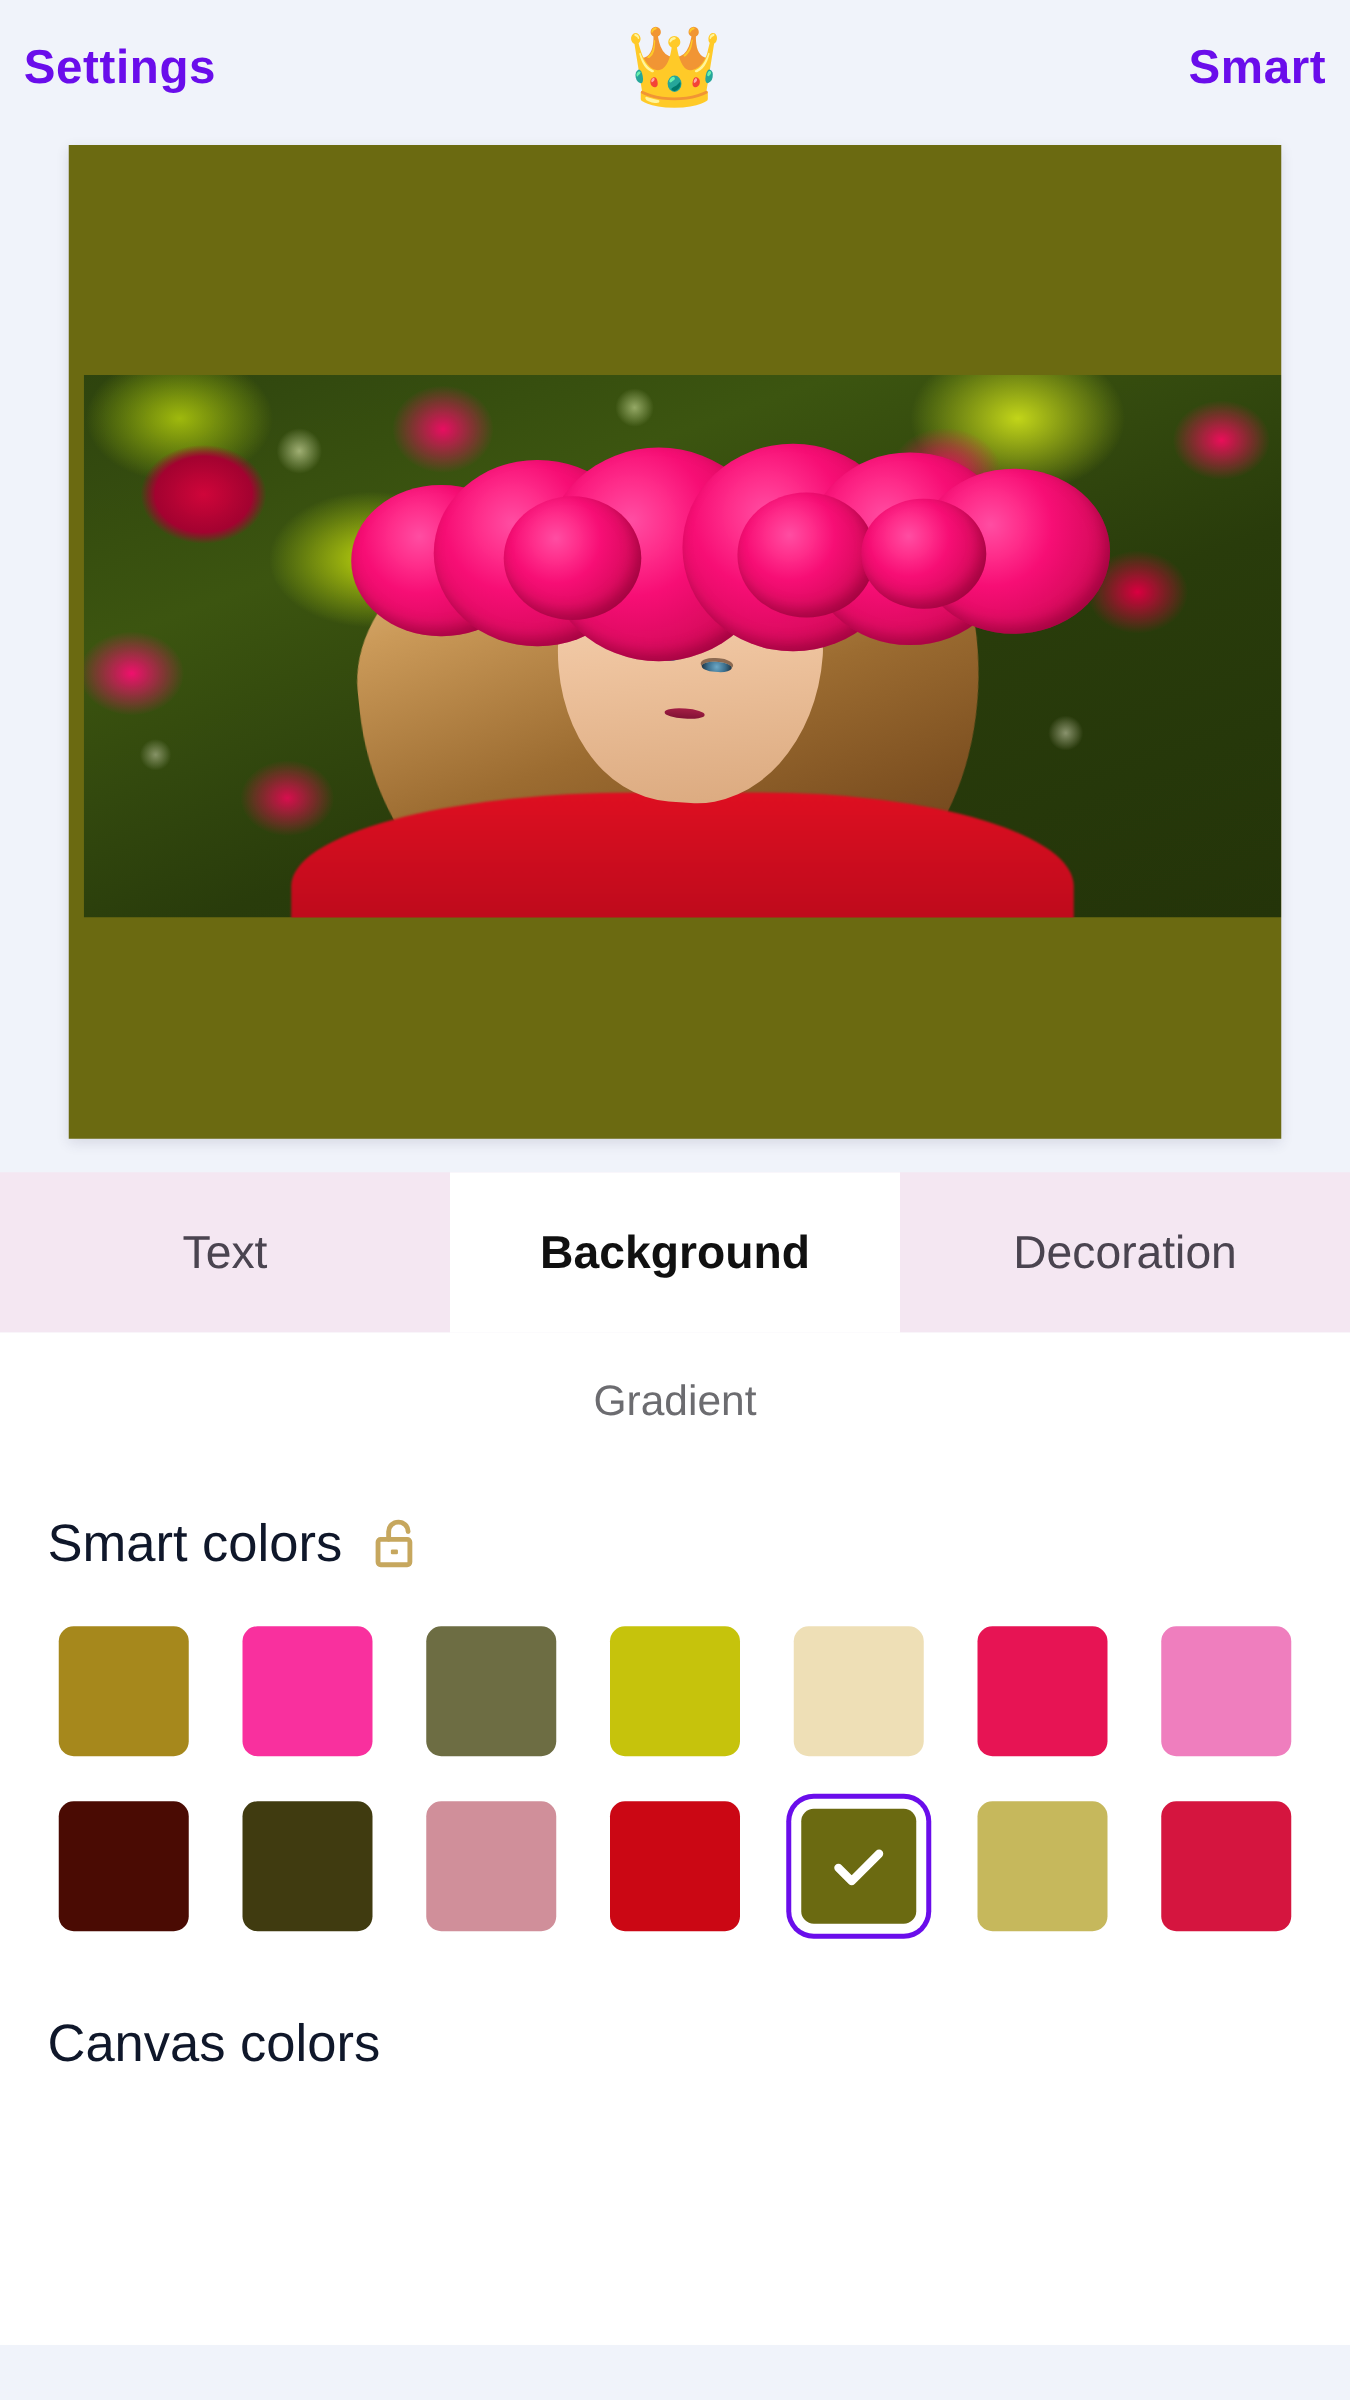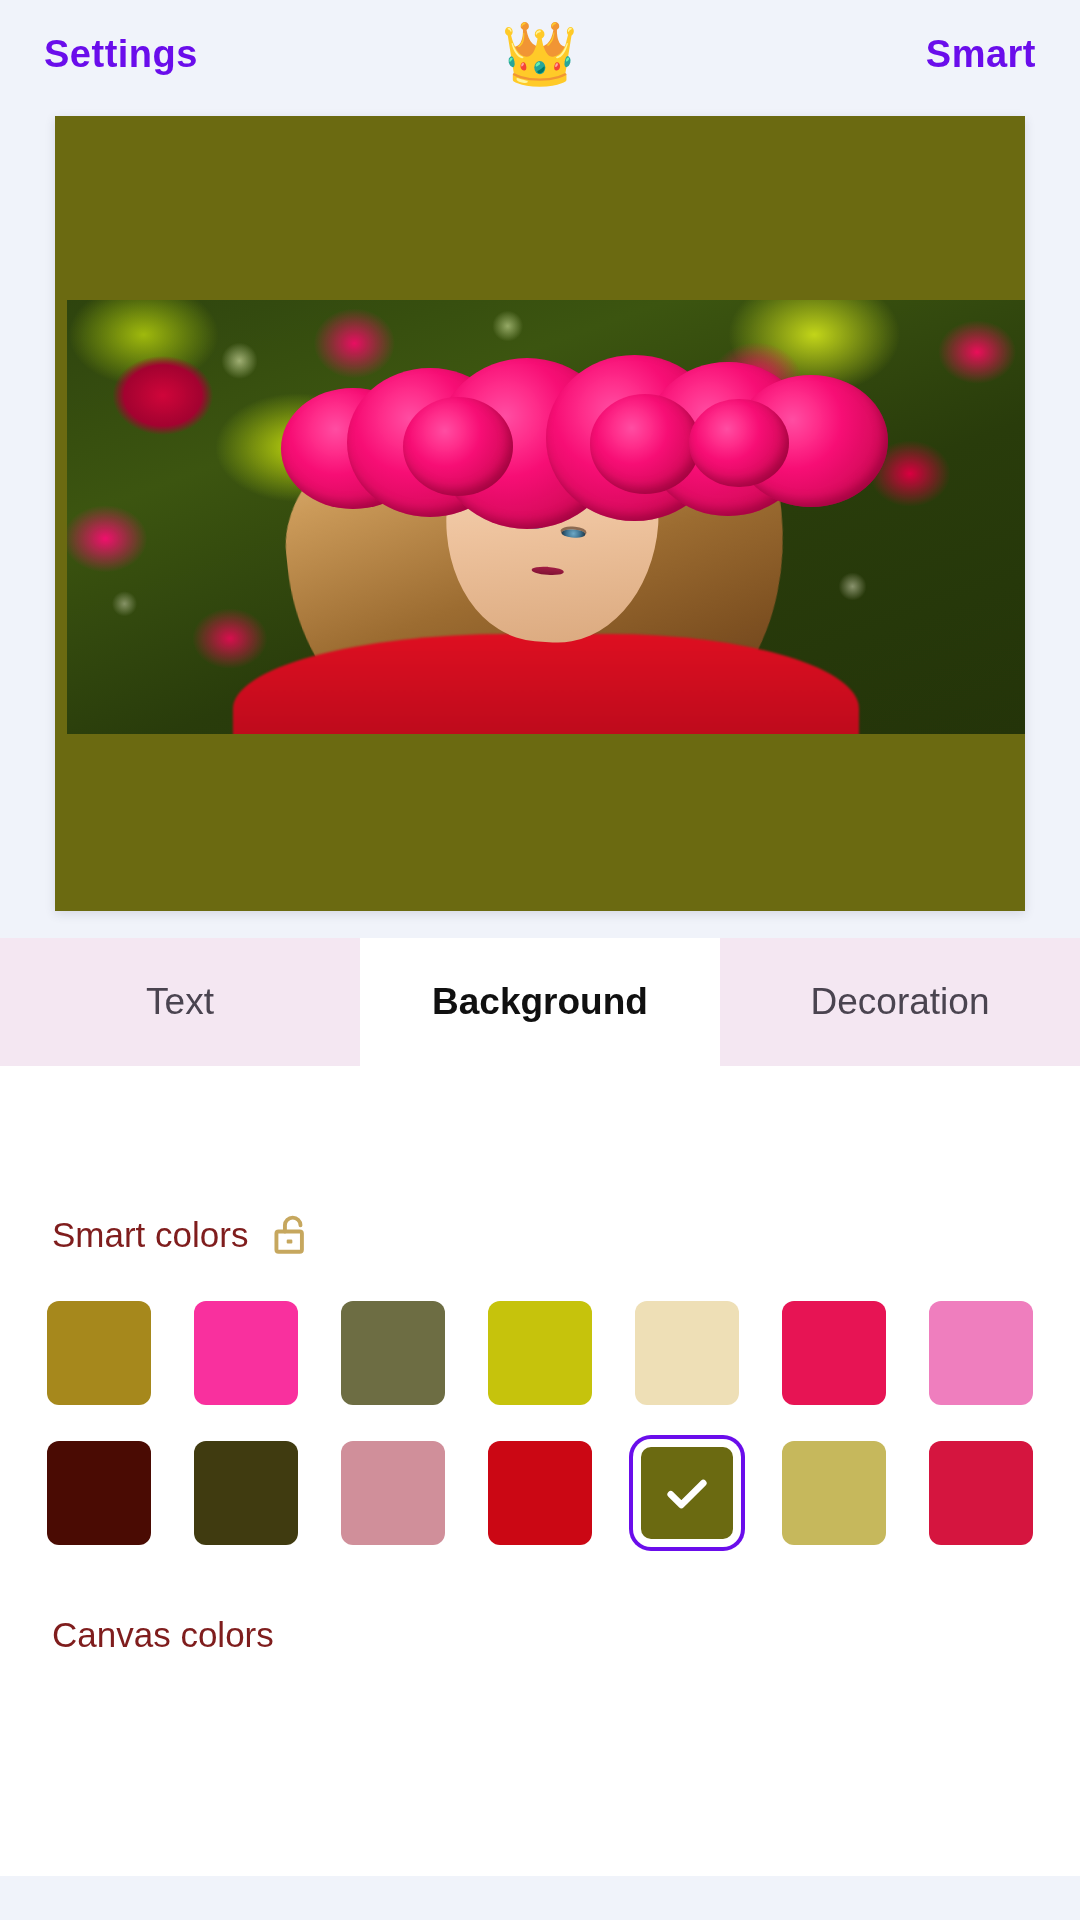--- a/index.html
+++ b/index.html
@@ -10,21 +10,21 @@
     overflow:hidden;
   }
 
   
   .topbar{
     position:relative;
     height:108px;
     display:flex;
     align-items:center;
     justify-content:space-between;
-    padding:0 44px;
+    padding:0 19px;
     background:#f0f3fa;
   }
   .topbtn{
     font-size:38px;
     font-weight:bold;
     color:#6A0DEB;
     letter-spacing:0.5px;
     background:none;border:none;
     font-family:"Liberation Sans", sans-serif;
     cursor:pointer;
@@ -209,24 +209,23 @@
     height:700px;
     padding:0 38px;
   }
   .section-head{
     display:flex;
     align-items:center;
     gap:22px;
     height:118px;
   }
   .section-title{
-    font-size:35px;
-    color:#7f1d1d;
-    font-family:"Liberation Sans", sans-serif;
-    margin-left:14px;
+    font-size:42px;
+    color:#0f172a;
+    font-family:"Liberation Sans", sans-serif;
   }
   .lock-icon{ width:44px; height:46px; display:block; }
 
   .swatch-grid{
     display:grid;
     grid-template-columns:repeat(7, 1fr);
     gap:22px 24px;
   }
   .sw-cell{
     display:flex;
@@ -295,20 +294,21 @@
   </div>
 </div>
 
 <div class="maintabs" id="mainTabs">
     <div class="mtab">Text</div>
     <div class="mtab active">Background</div>
     <div class="mtab">Decoration</div>
   </div>
 
 <div class="subtabs" id="subTabs">
+    <div class="stab">Gradient</div>
   </div>
 
 <div class="panel">
 
   <div class="section-head">
     <span class="section-title">Smart colors</span>
     <span>
       <svg class="lock-icon" viewBox="0 0 24 26" fill="none">
         <path d="M8 11V7.5C8 5 10 3.2 12.4 3.2C14.8 3.2 16.8 5 16.8 7.5" stroke="#C6A75E" stroke-width="2.2" stroke-linecap="round" fill="none"></path>
         <rect x="3.2" y="11" width="14.4" height="11.5" rx="1.2" stroke="#C6A75E" stroke-width="2.2" fill="none"></rect>

